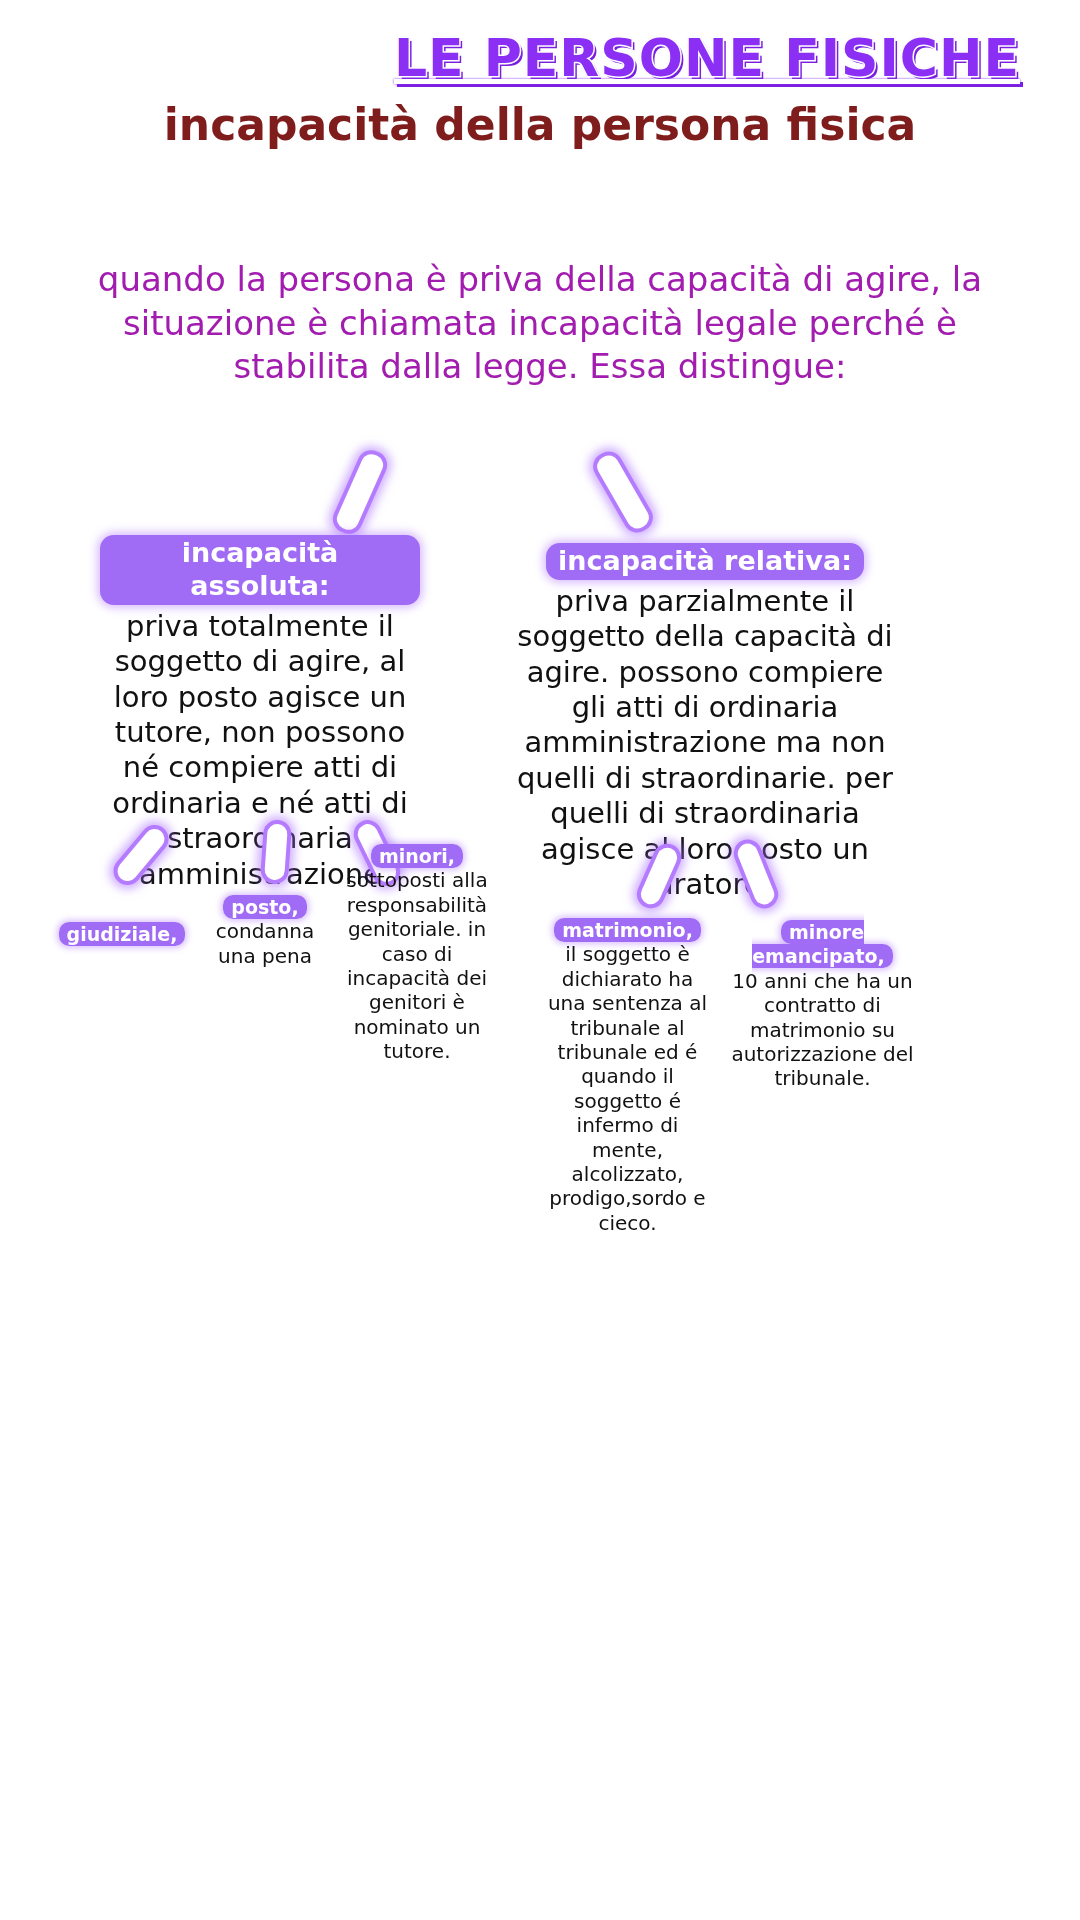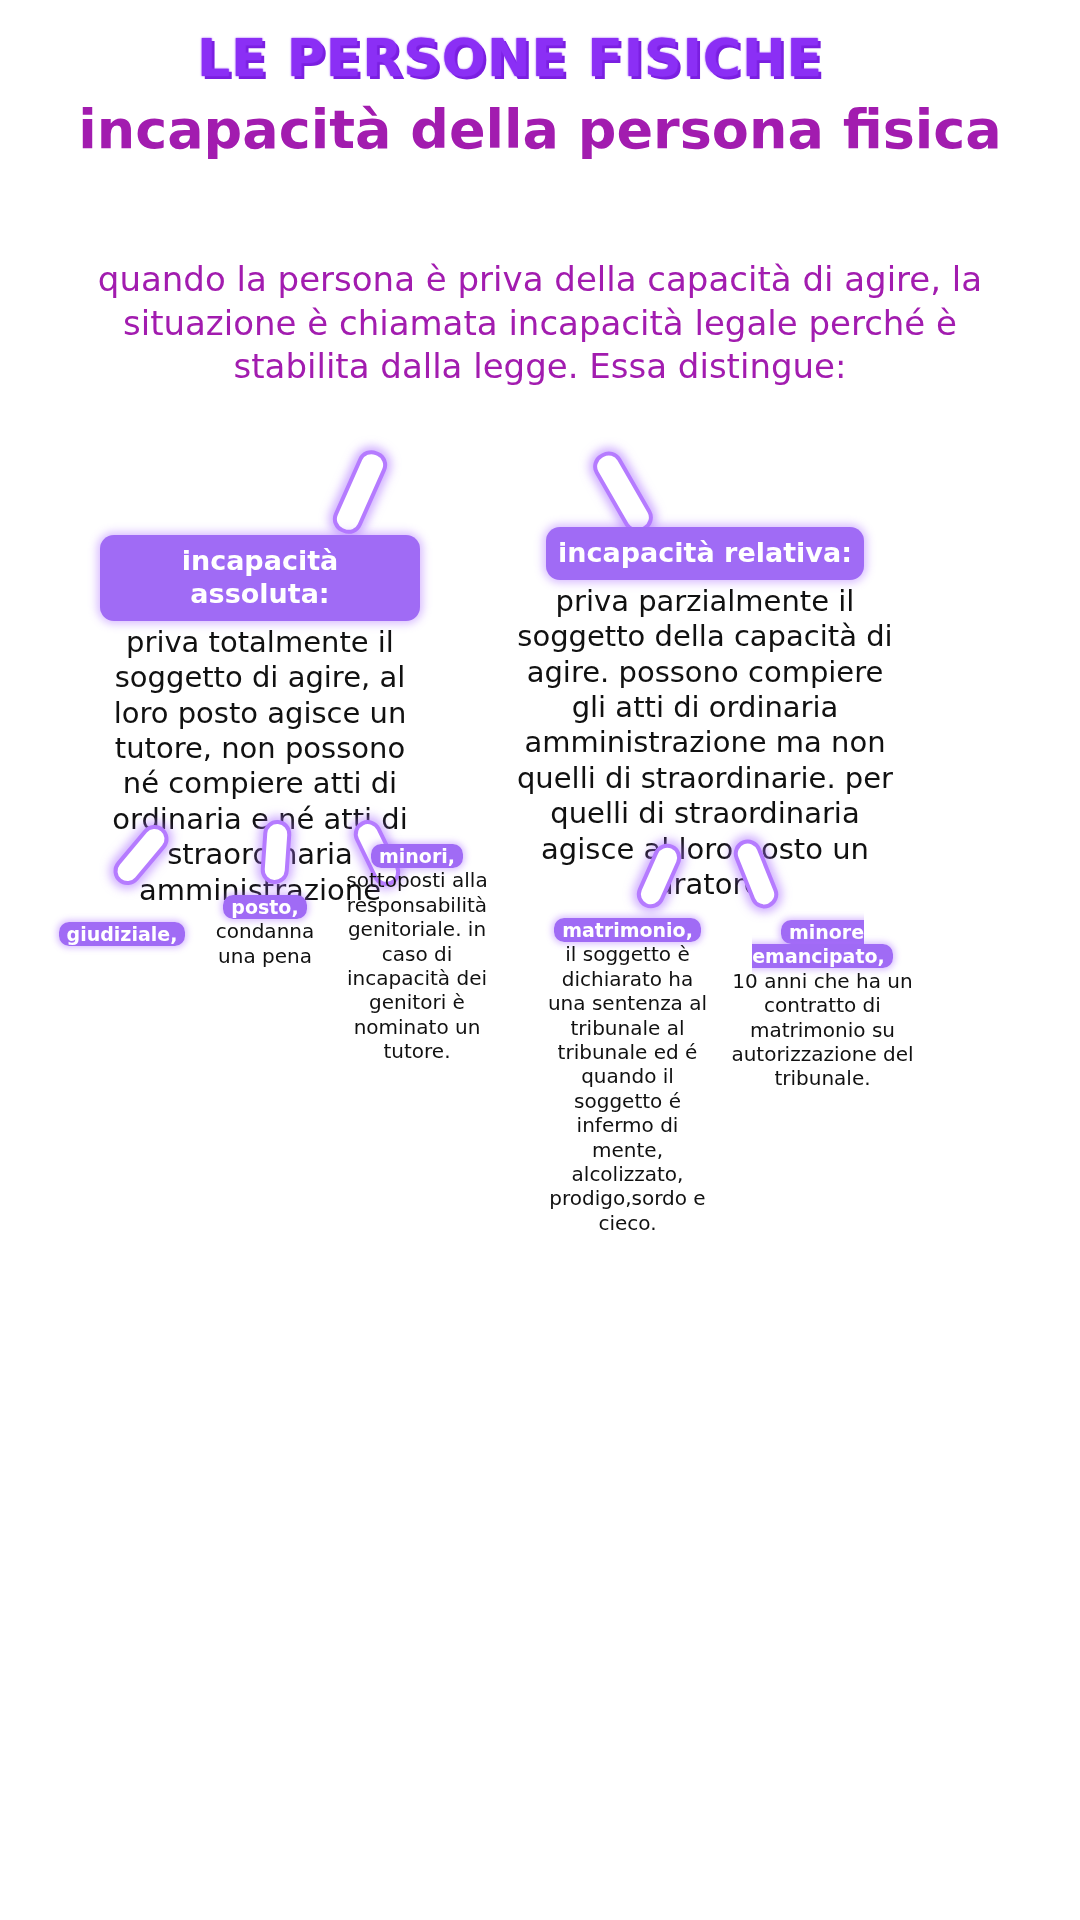--- a/index.html
+++ b/index.html
@@ -14,42 +14,43 @@
     font-family: "DejaVu Sans", "Liberation Sans", sans-serif;
     overflow: hidden;
   }
 
   
   .title-main {
     position: absolute;
     left: 0;
     top: 28px;
     width: 1020px;
-    text-align: center;
+    text-align: right;
     font-size: 52px;
     font-weight: bold;
     letter-spacing: 1px;
     color: #8b2ff5;
     -webkit-text-stroke: 3px #ffffff;
     paint-order: stroke fill;
     text-shadow:
        0 0 2px #8b2ff5,
        3px 3px 0 #7a1fe0;
+    text-decoration: underline;
   }
 
   .title-sub {
     position: absolute;
     left: 60px;
     top: 100px;
     width: 960px;
     text-align: center;
-    font-size: 54px;
+    font-size: 44px;
     font-weight: bold;
     line-height: 1.12;
-    color: #a21caf;
+    color: #7f1d1d;
     text-shadow: 2px 2px 0 #ffffff;
   }
 
   .intro-text {
     position: absolute;
     left: 50px;
     top: 258px;
     width: 980px;
     text-align: center;
     font-size: 34px;
@@ -66,21 +67,21 @@
     border-radius: 14px;
     box-shadow: 0 0 10px 4px rgba(170,110,255,0.55);
   }
 
   
   .pill {
     display: inline-block;
     background: #a06bf5;
     color: #ffffff;
     border-radius: 14px;
-    padding: 10px 12px;
+    padding: 2px 12px;
     font-weight: bold;
     box-shadow: 0 0 8px 3px rgba(170,110,255,0.45);
   }
   .pill-sm {
     display: inline;
     background: #a06bf5;
     color: #ffffff;
     border-radius: 10px;
     padding: 1px 8px;
     font-weight: bold;
@@ -111,21 +112,21 @@
 <div class="intro-text">quando la persona è priva della capacità di agire, la situazione è chiamata incapacità legale perché è stabilita dalla legge. Essa distingue:</div>
 
 <div class="bar" style="left:345px; top:448px; width:22px; height:80px; transform:rotate(24deg);"></div>
 <div class="bar" style="left:608px; top:448px; width:22px; height:80px; transform:rotate(-30deg);"></div>
 
 <div class="node node-l2" style="left:100px; top:535px; width:320px;">
   <span class="pill">incapacità assoluta:</span>
   <span class="node-body">priva totalmente il soggetto di agire, al loro posto agisce un tutore, non possono né compiere atti di ordinaria e né atti di straordinaria amministrazione</span>
 </div>
 
-<div class="node node-l2" style="left:510px; top:527px; width:390px;">
+<div class="node node-l2" style="left:510px; top:543px; width:390px;">
   <span class="pill">incapacità relativa:</span>
   <span class="node-body">priva parzialmente il soggetto della capacità di agire. possono compiere gli atti di ordinaria amministrazione ma non quelli di straordinarie. per quelli di straordinaria agisce al loro posto un curatore.</span>
 </div>
 
 <div class="bar" style="left:127px; top:820px; width:20px; height:62px; transform:rotate(40deg);"></div>
 <div class="bar" style="left:262px; top:820px; width:20px; height:56px; transform:rotate(4deg);"></div>
 <div class="bar" style="left:363px; top:818px; width:20px; height:62px; transform:rotate(-26deg);"></div>
 <div class="bar" style="left:645px; top:842px; width:20px; height:60px; transform:rotate(24deg);"></div>
 <div class="bar" style="left:742px; top:838px; width:20px; height:64px; transform:rotate(-22deg);"></div>
 

